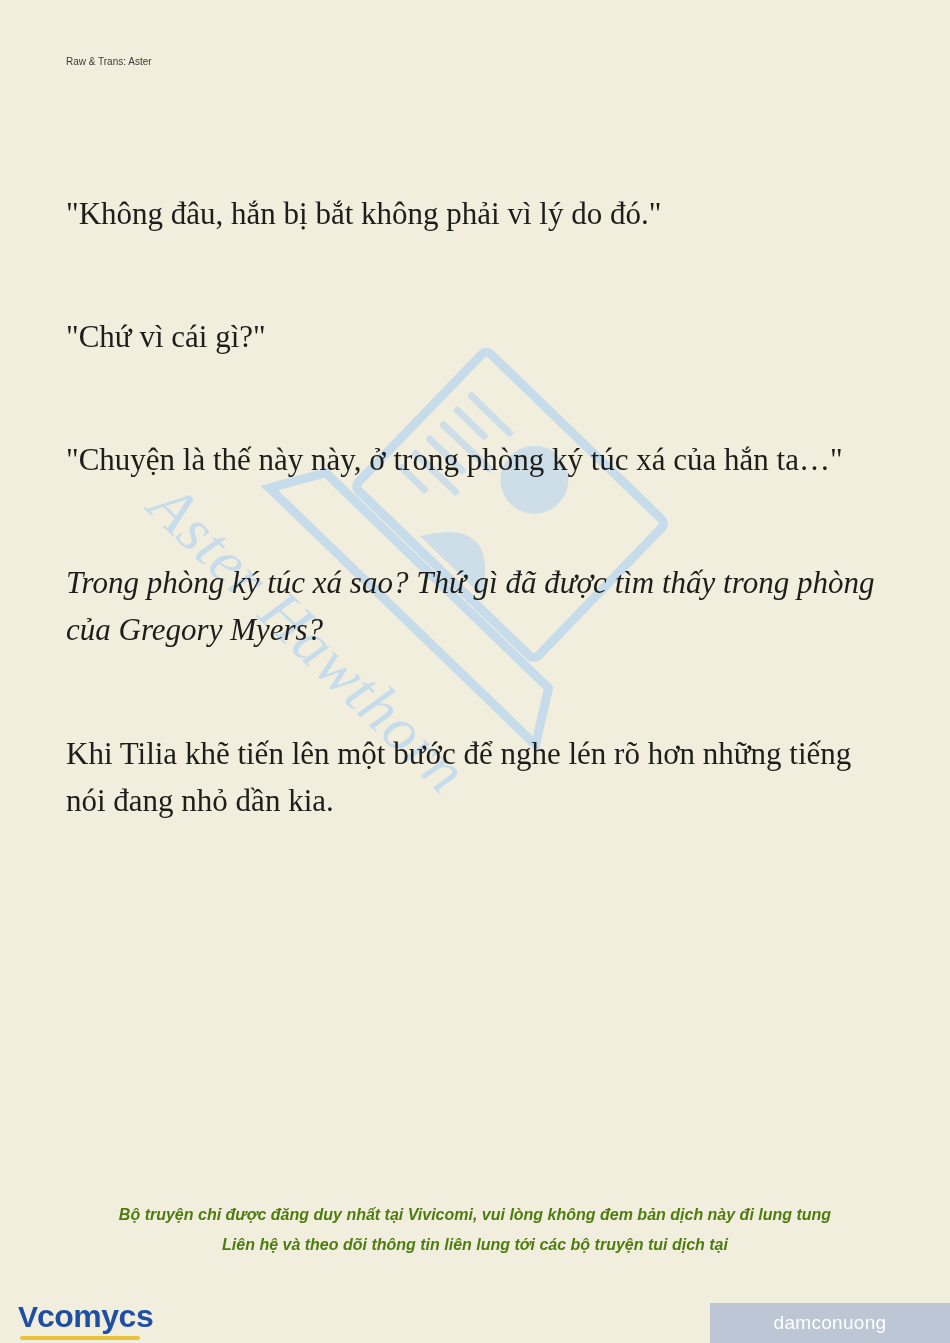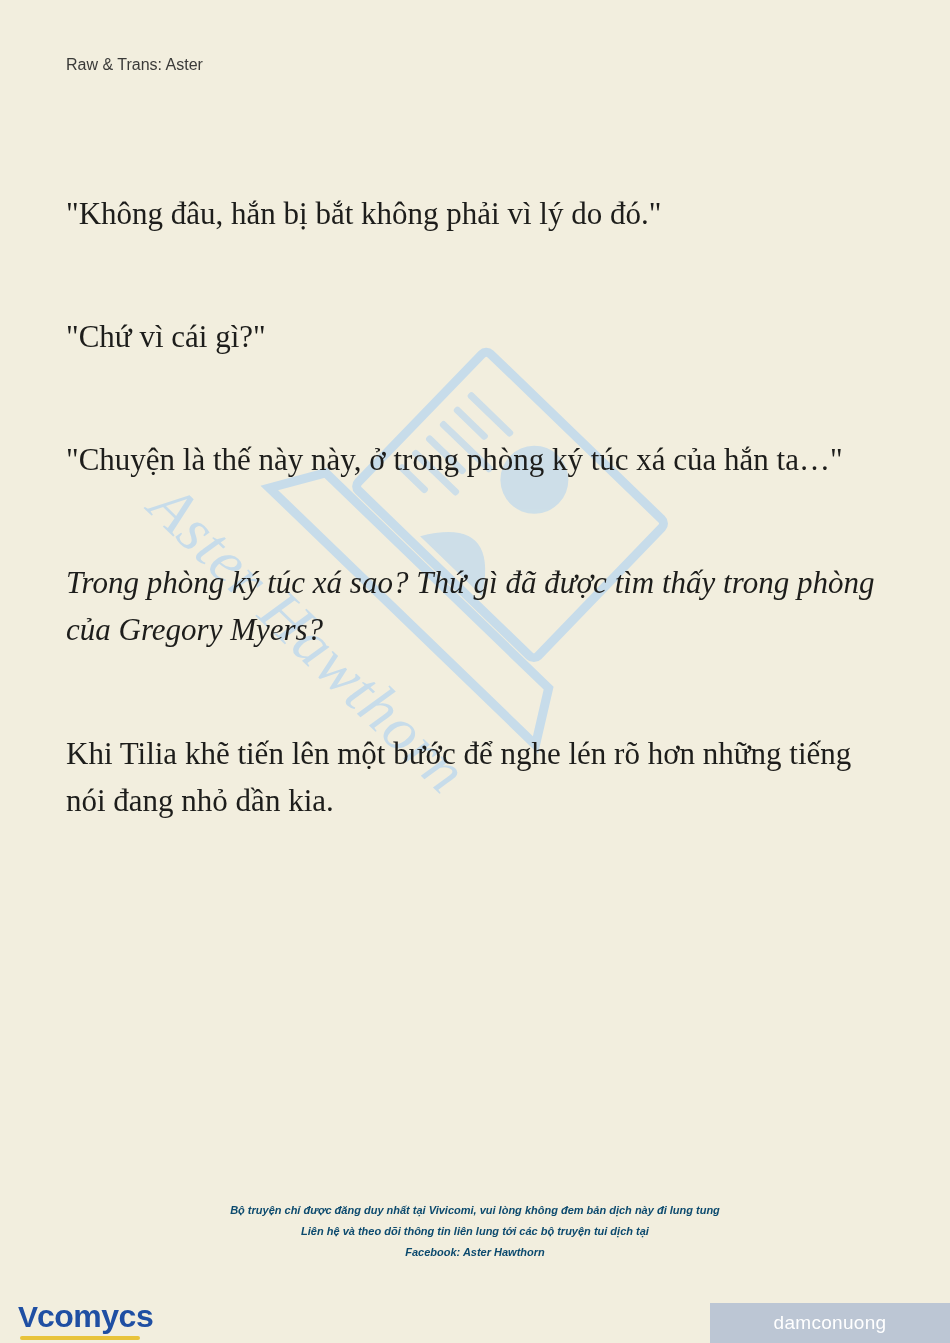--- a/index.html
+++ b/index.html
@@ -50,21 +50,21 @@
     z-index: 2;
     pointer-events: none;
   }
 
   
   .credit {
     position: absolute;
     left: 66px;
     top: 56px;
     font-family: "Liberation Sans", sans-serif;
-    font-size: 16px;
+    font-size: 10px;
     color: #3a3a38;
     z-index: 3;
   }
 
   
   .content {
     position: absolute;
     left: 66px;
     top: 190px;
     width: 818px;
@@ -91,22 +91,22 @@
     left: 0;
     top: 1200px;
     width: 950px;
     text-align: center;
     z-index: 3;
   }
   .footer-notes div {
     font-family: "Liberation Sans", sans-serif;
     font-weight: bold;
     font-style: italic;
-    font-size: 11px;
-    color: #0c4a6e;
+    font-size: 16px;
+    color: #4d7c0f;
     line-height: 1.9;
   }
 
   
   .bottom-bar {
     position: absolute;
     left: 0;
     bottom: 0;
     width: 950px;
     height: 46px;
@@ -194,21 +194,20 @@
     <p class="para">"Không đâu, hắn bị bắt không phải vì lý do đó."</p>
     <p class="para">"Chứ vì cái gì?"</p>
     <p class="para">"Chuyện là thế này này, ở trong phòng ký túc xá của hắn ta…"</p>
     <p class="para italic">Trong phòng ký túc xá sao? Thứ gì đã được tìm thấy trong phòng của Gregory Myers?</p>
     <p class="para last">Khi Tilia khẽ tiến lên một bước để nghe lén rõ hơn những tiếng nói đang nhỏ dần kia.</p>
   </div>
 
   <div class="footer-notes">
     <div>Bộ truyện chỉ được đăng duy nhất tại Vivicomi, vui lòng không đem bản dịch này đi lung tung</div>
     <div>Liên hệ và theo dõi thông tin liên lung tới các bộ truyện tui dịch tại</div>
-    <div>Facebook: Aster Hawthorn</div>
   </div>
 
   <div class="bottom-bar">
     <div class="logo-left">
       <span class="logo-v">V</span>
       <span class="logo-rest">comycs</span>
     </div>
     <div class="logo-underline"></div>
     <div class="brand-right">
       <span>damconuong</span>

